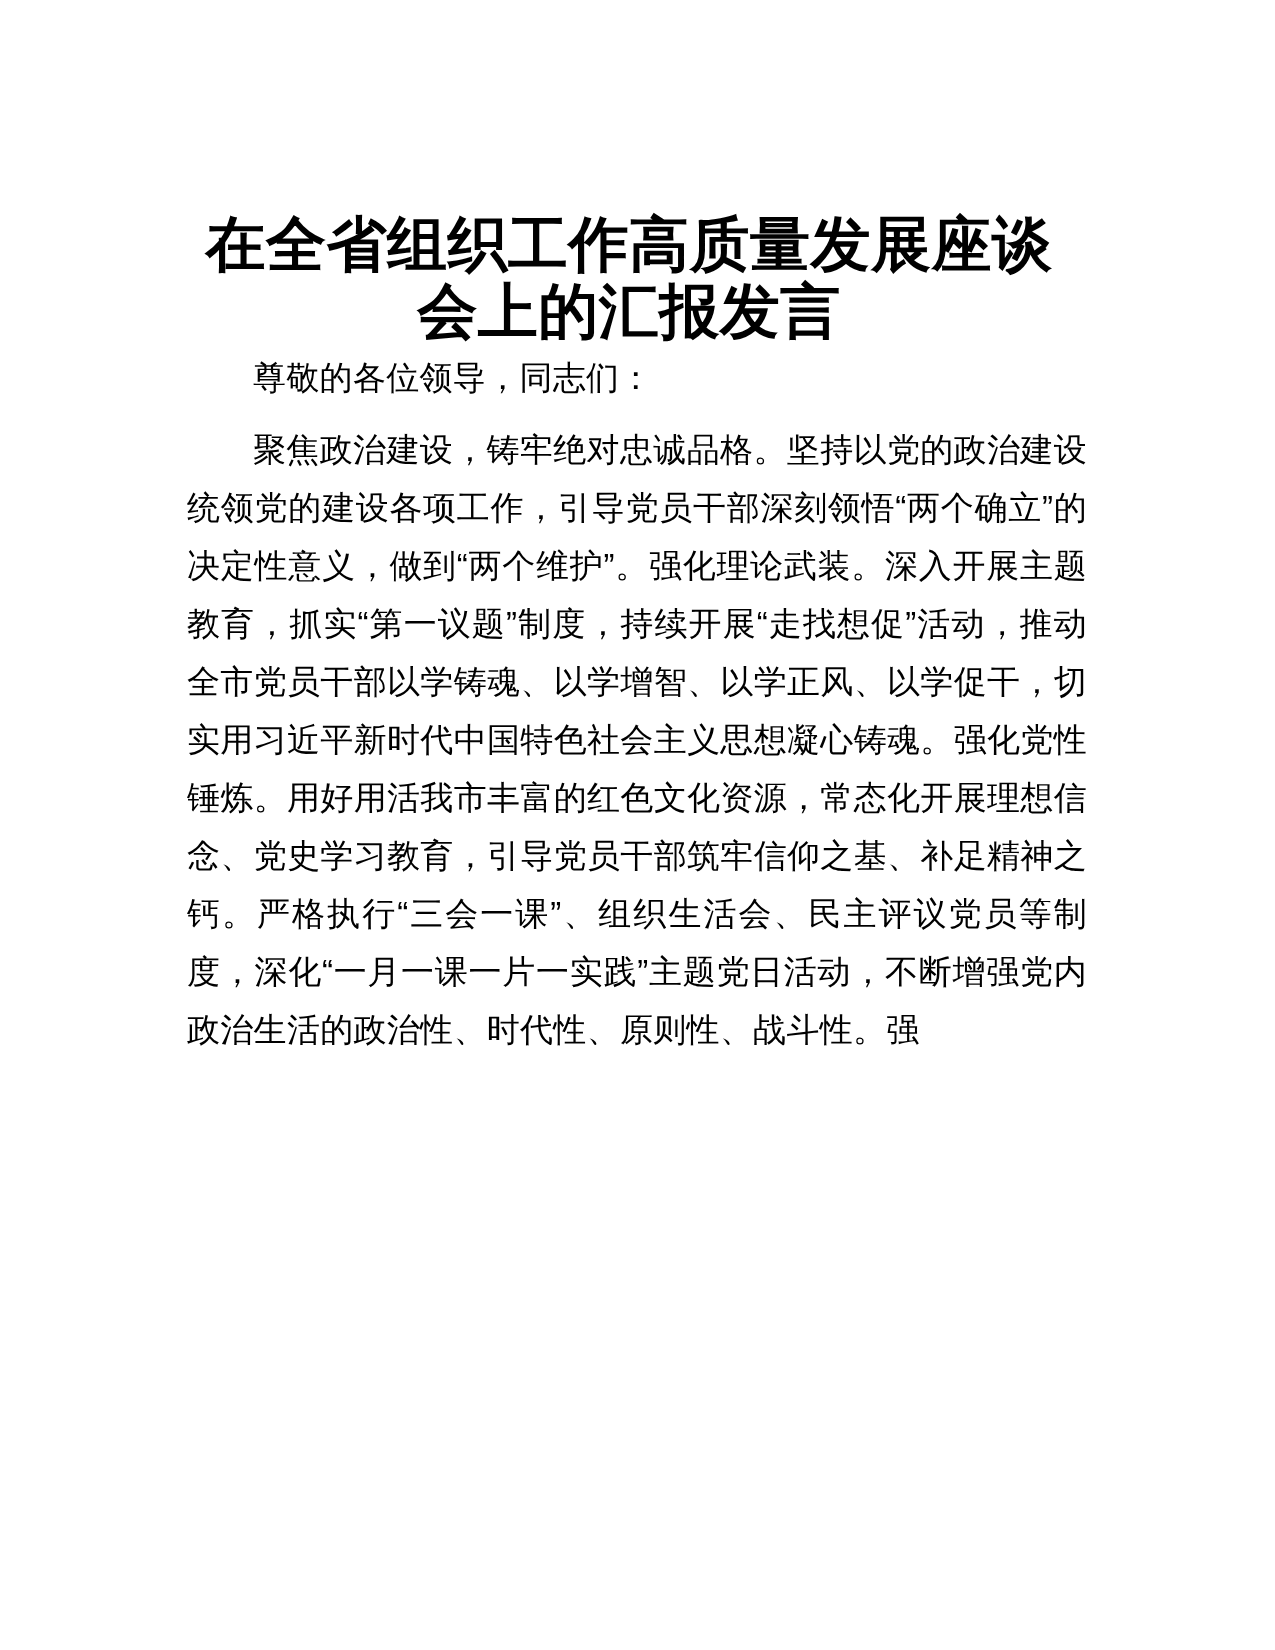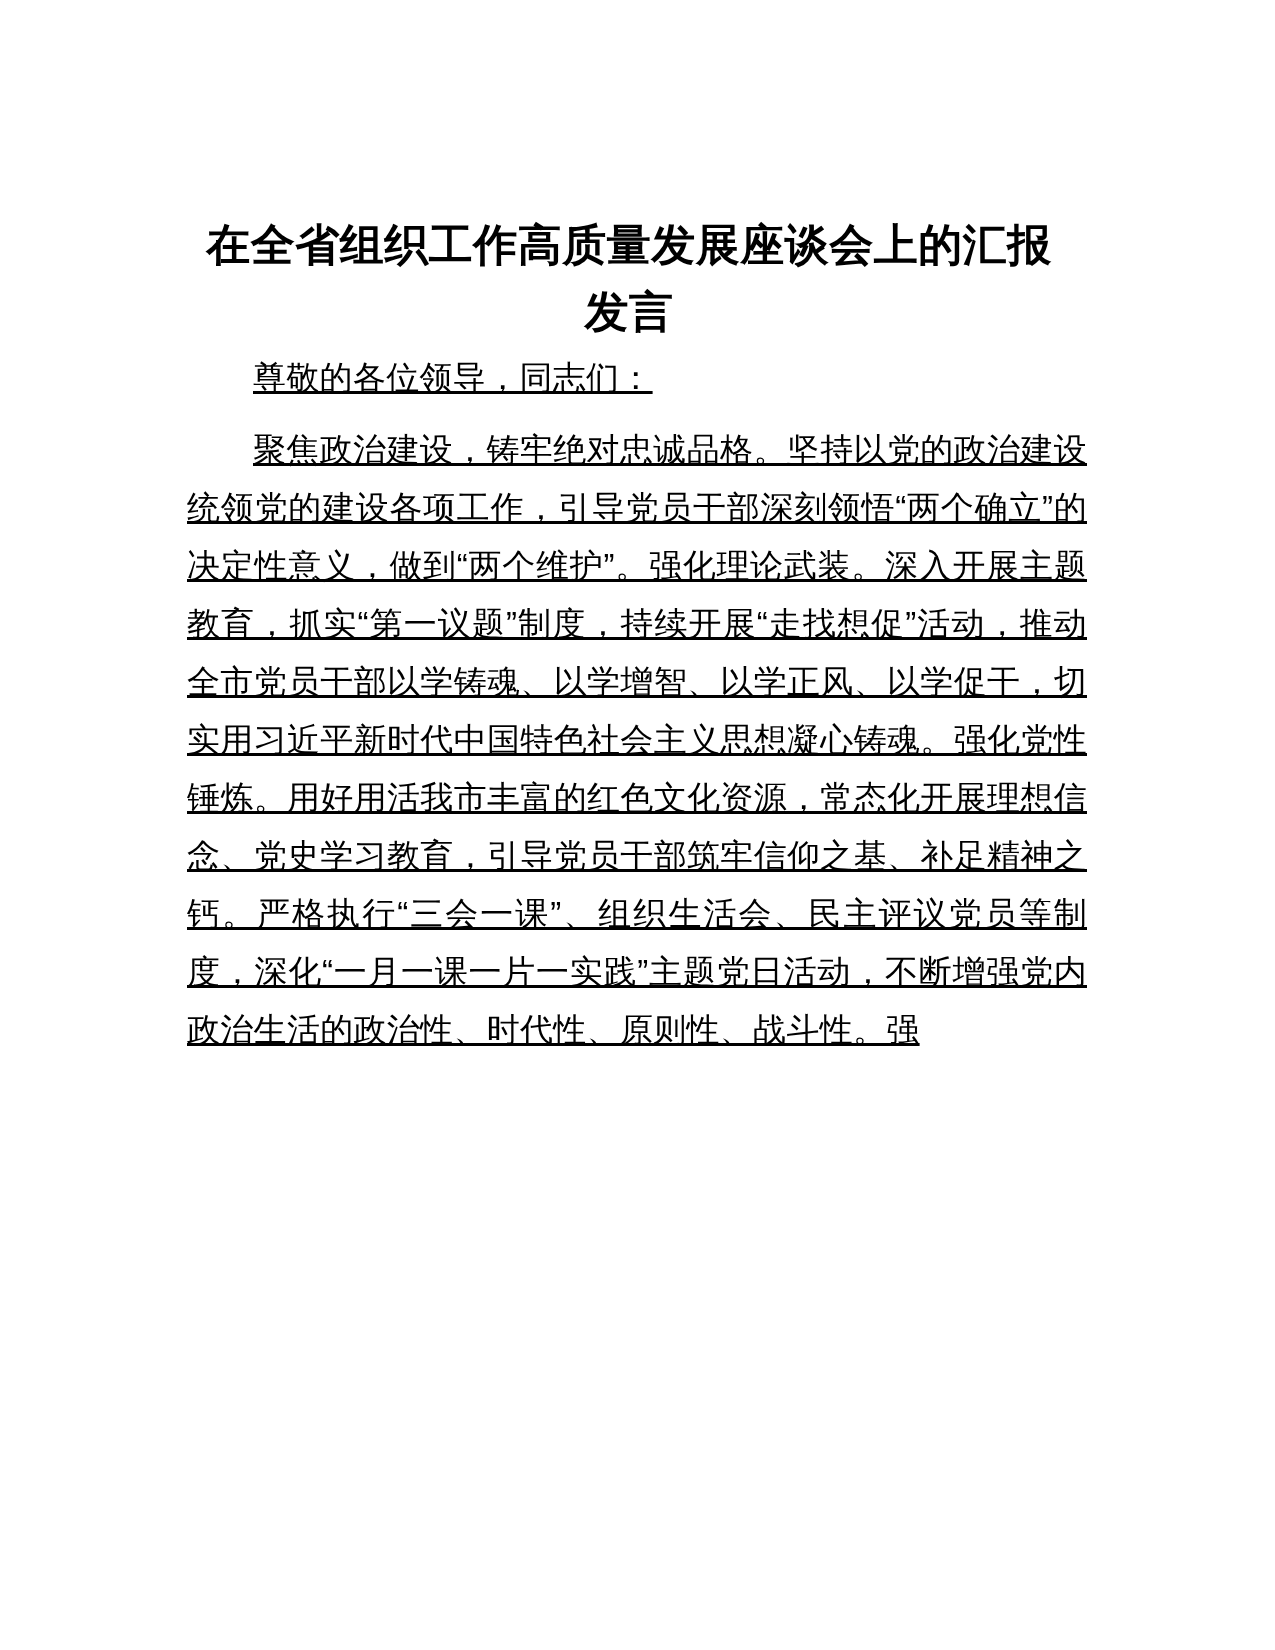--- a/index.html
+++ b/index.html
@@ -17,36 +17,35 @@
     width: 1275px;
     height: 1650px;
     padding: 211px 188px 0 187px;
     background: #ffffff;
     color: #000000;
     font-family: "Liberation Sans", sans-serif;
     overflow: hidden;
   }
   .doc-title {
     margin: 0 16px 4px 0;
-    font-size: 44px;
+    font-size: 60px;
     line-height: 67px;
     font-weight: 700;
     text-align: center;
     letter-spacing: 0.5px;
   }
   .doc-paragraph {
     margin: 0 0 14px 0;
     font-size: 33px;
     line-height: 58px;
     font-weight: 400;
     text-align: justify;
     text-justify: inter-character;
     text-indent: 2em;
     letter-spacing: 0.3px;
-    text-decoration: underline;
   }
 </style>
 </head>
 <body>
 
 <div class="page">
   <h1 class="doc-title">在全省组织工作高质量发展座谈会上的汇报发言</h1>
 
   <p class="doc-paragraph">尊敬的各位领导，同志们：</p>
 

